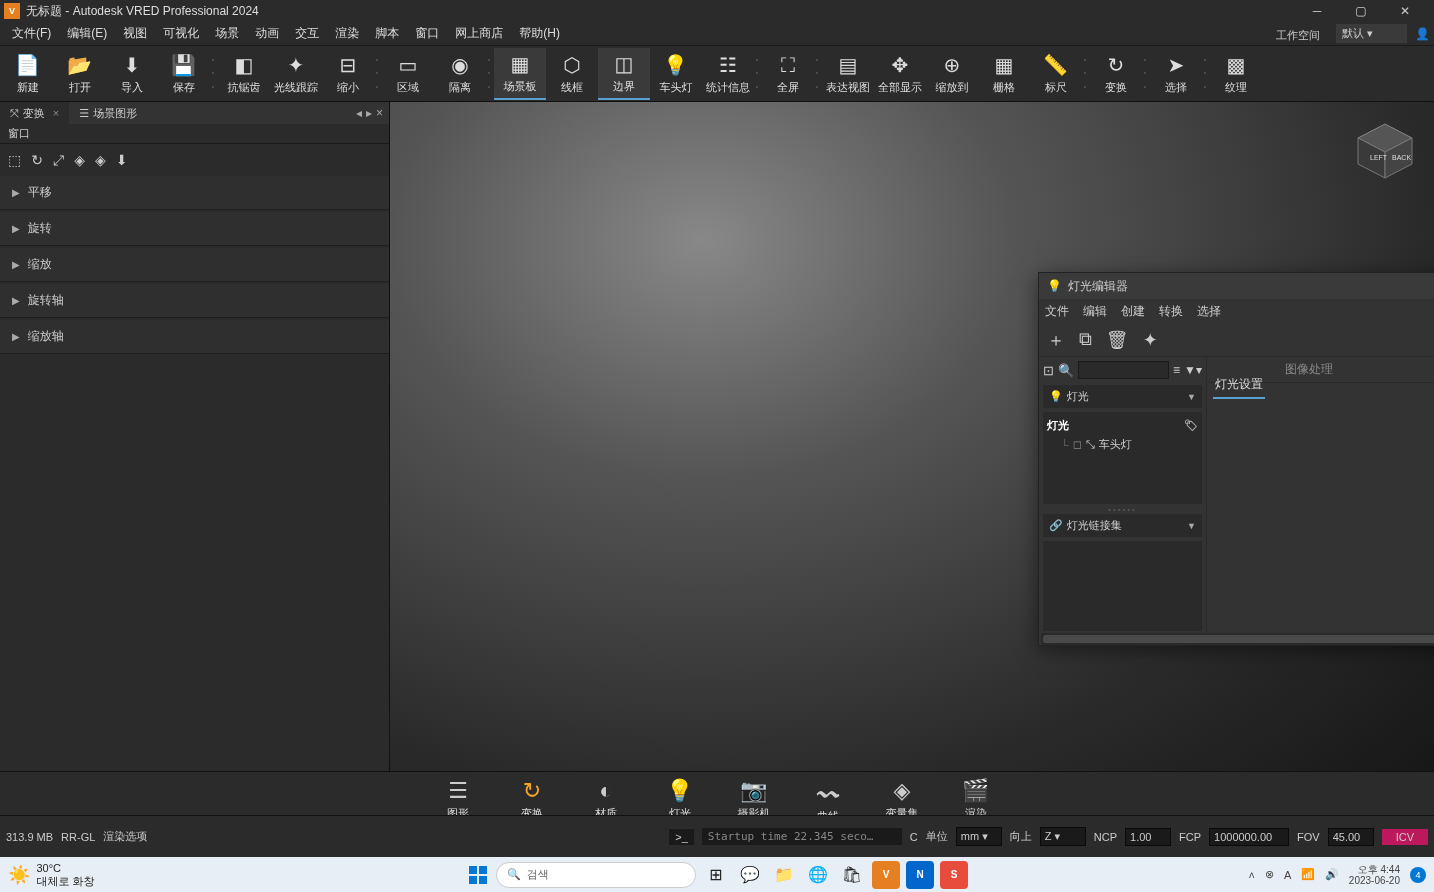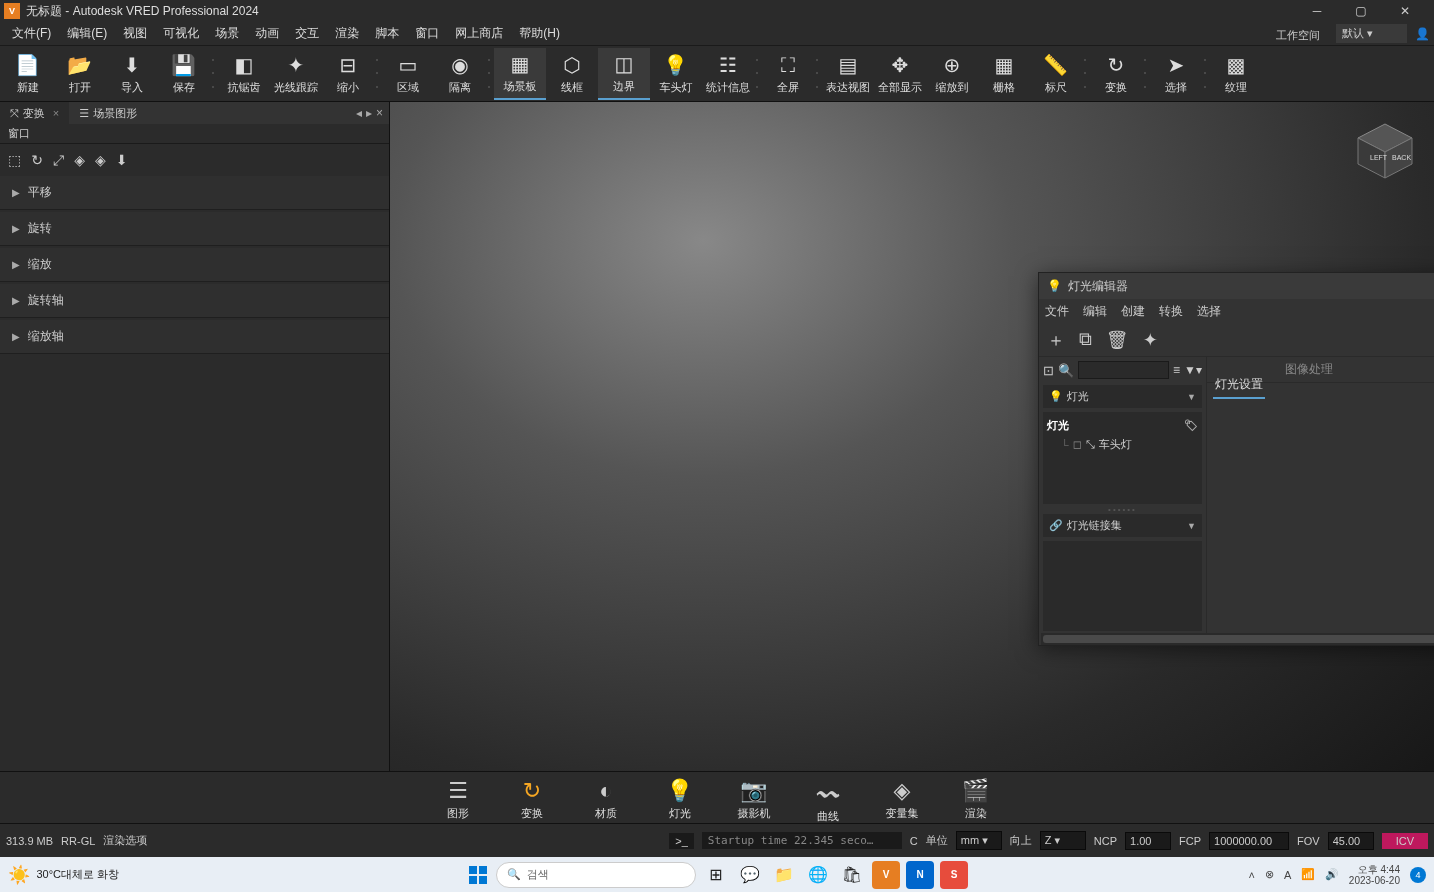--- a/index.html
+++ b/index.html
@@ -89,32 +89,32 @@
 .le-hscroll .thumb { position: absolute; left: 2px; top: 2px; height: 8px; width: 96%; background: #4a4a4a; border-radius: 3px; }
 
 
 .bottom-bar { position: absolute; left: 0; right: 0; bottom: 65px; height: 56px; background: #2b2b2b; display: flex; align-items: center; justify-content: center; gap: 24px; border-top: 1px solid #111; }
 .bb-btn { display: flex; flex-direction: column; align-items: center; gap: 2px; cursor: pointer; width: 50px; }
 .bb-btn .bb-icon { font-size: 22px; color: #ccc; }
 .bb-btn.active .bb-icon { color: #f5a623; }
 .bb-btn .bb-label { font-size: 11px; color: #ddd; }
 
 
-.statusbar { position: absolute; left: 0; right: 0; bottom: 35px; height: 34px; background: #2b2b2b; border-top: 1px solid #111; display: flex; align-items: center; padding: 0 6px; gap: 8px; font-size: 11px; color: #ccc; }
+.statusbar { position: absolute; left: 0; right: 0; bottom: 35px; height: 42px; background: #2b2b2b; border-top: 1px solid #111; display: flex; align-items: center; padding: 0 6px; gap: 8px; font-size: 11px; color: #ccc; }
 .statusbar .sb-item { display: flex; align-items: center; gap: 4px; }
 .statusbar .sb-input { background: #1a1a1a; border: 1px solid #0a0a0a; color: #ccc; padding: 2px 4px; font-size: 11px; width: 46px; }
 .statusbar .sb-input.wide { width: 80px; }
 .statusbar .console { flex: 1; background: #1a1a1a; padding: 2px 6px; color: #888; font-family: monospace; font-size: 11px; overflow: hidden; white-space: nowrap; max-width: 200px; }
 .statusbar .term-icon { background: #1a1a1a; padding: 2px 6px; color: #ccc; }
 
 
 .taskbar { position: absolute; left: 0; right: 0; bottom: 0; height: 35px; background: #e8eef5; display: flex; align-items: center; padding: 0 8px; color: #222; font-size: 11px; }
 .taskbar .weather { display: flex; align-items: center; gap: 6px; }
 .taskbar .weather-icon { font-size: 18px; }
-.taskbar .weather-text { display: flex; flex-direction: row; line-height: 1.1; }
+.taskbar .weather-text { display: flex; flex-direction: column; line-height: 1.1; }
 .taskbar .tb-center { position: absolute; left: 50%; transform: translateX(-50%); display: flex; align-items: center; gap: 6px; }
 .taskbar .start { width: 24px; height: 24px; display: flex; align-items: center; justify-content: center; }
 .taskbar .search-box { background: #fff; border-radius: 14px; height: 26px; width: 200px; display: flex; align-items: center; padding: 0 10px; gap: 6px; color: #666; border: 1px solid #ccc; }
 .taskbar .tb-icon { width: 28px; height: 28px; display: flex; align-items: center; justify-content: center; font-size: 16px; cursor: pointer; border-radius: 4px; }
 .taskbar .tb-tray { margin-left: auto; display: flex; align-items: center; gap: 10px; color: #444; }
 .taskbar .clock { display: flex; flex-direction: column; align-items: flex-end; line-height: 1.1; font-size: 10px; }
 .taskbar .notif { background: #0078d4; color: #fff; border-radius: 50%; width: 16px; height: 16px; display: flex; align-items: center; justify-content: center; font-size: 9px; }
 
 svg { display: block; }
 </style>

